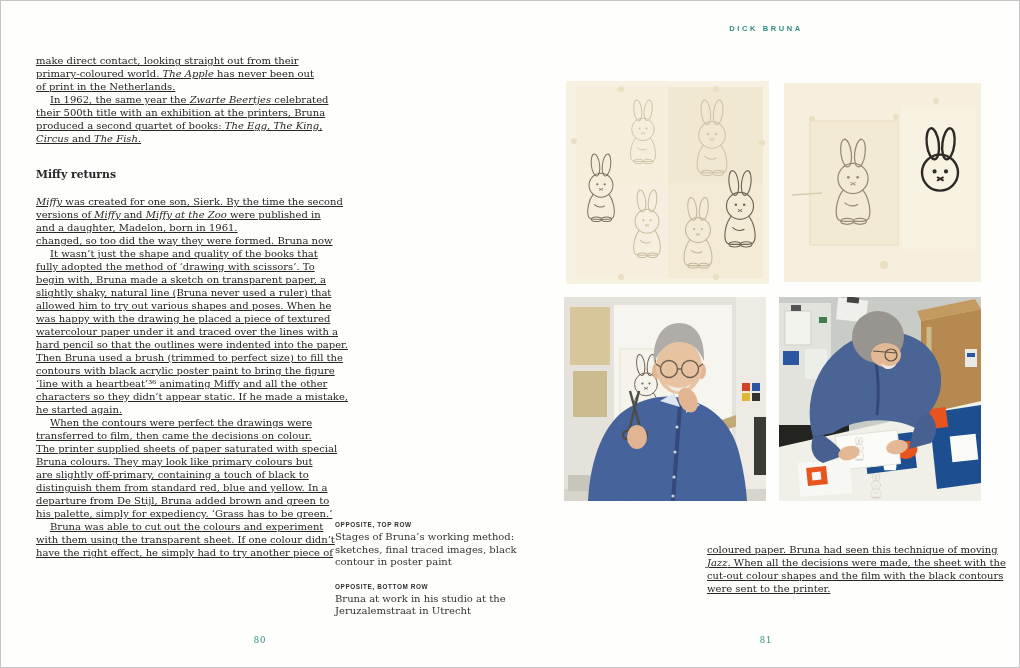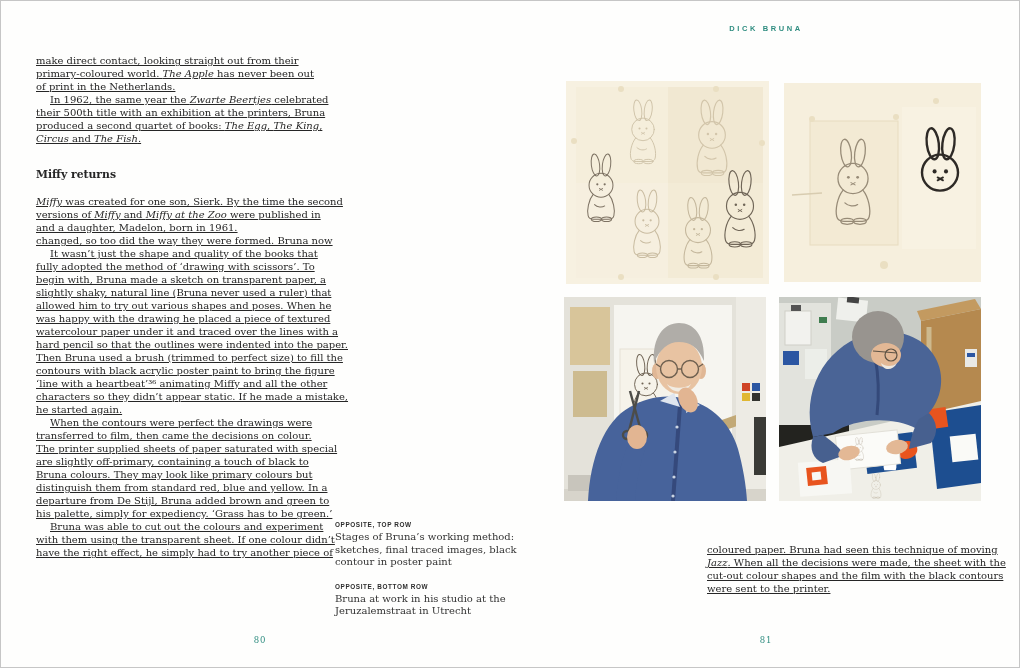--- a/index.html
+++ b/index.html
@@ -74,22 +74,22 @@
           <div class="line"><span>Then Bruna used a brush (trimmed to perfect size) to fill the</span></div>
           <div class="line"><span>contours with black acrylic poster paint to bring the figure</span></div>
           <div class="line"><span>‘line with a heartbeat’³⁶ animating Miffy and all the other</span></div>
           <div class="line"><span>characters so they didn’t appear static. If he made a mistake,</span></div>
           <div class="line"><span>he started again.</span></div>
         </div>
         <div>
           <div class="line indent"><span>When the contours were perfect the drawings were</span></div>
           <div class="line"><span>transferred to film, then came the decisions on colour.</span></div>
           <div class="line"><span>The printer supplied sheets of paper saturated with special</span></div>
+          <div class="line"><span>Bruna colours. They may look like primary colours but</span></div>
           <div class="line"><span>are slightly off-primary, containing a touch of black to</span></div>
-          <div class="line"><span>Bruna colours. They may look like primary colours but</span></div>
           <div class="line"><span>distinguish them from standard red, blue and yellow. In a</span></div>
           <div class="line"><span>departure from De Stijl, Bruna added brown and green to</span></div>
           <div class="line"><span>his palette, simply for expediency. ‘Grass has to be green.’</span></div>
         </div>
         <div>
           <div class="line indent"><span>Bruna was able to cut out the colours and experiment</span></div>
           <div class="line"><span>with them using the transparent sheet. If one colour didn’t</span></div>
           <div class="line"><span>have the right effect, he simply had to try another piece of</span></div>
         </div>
       </div>

